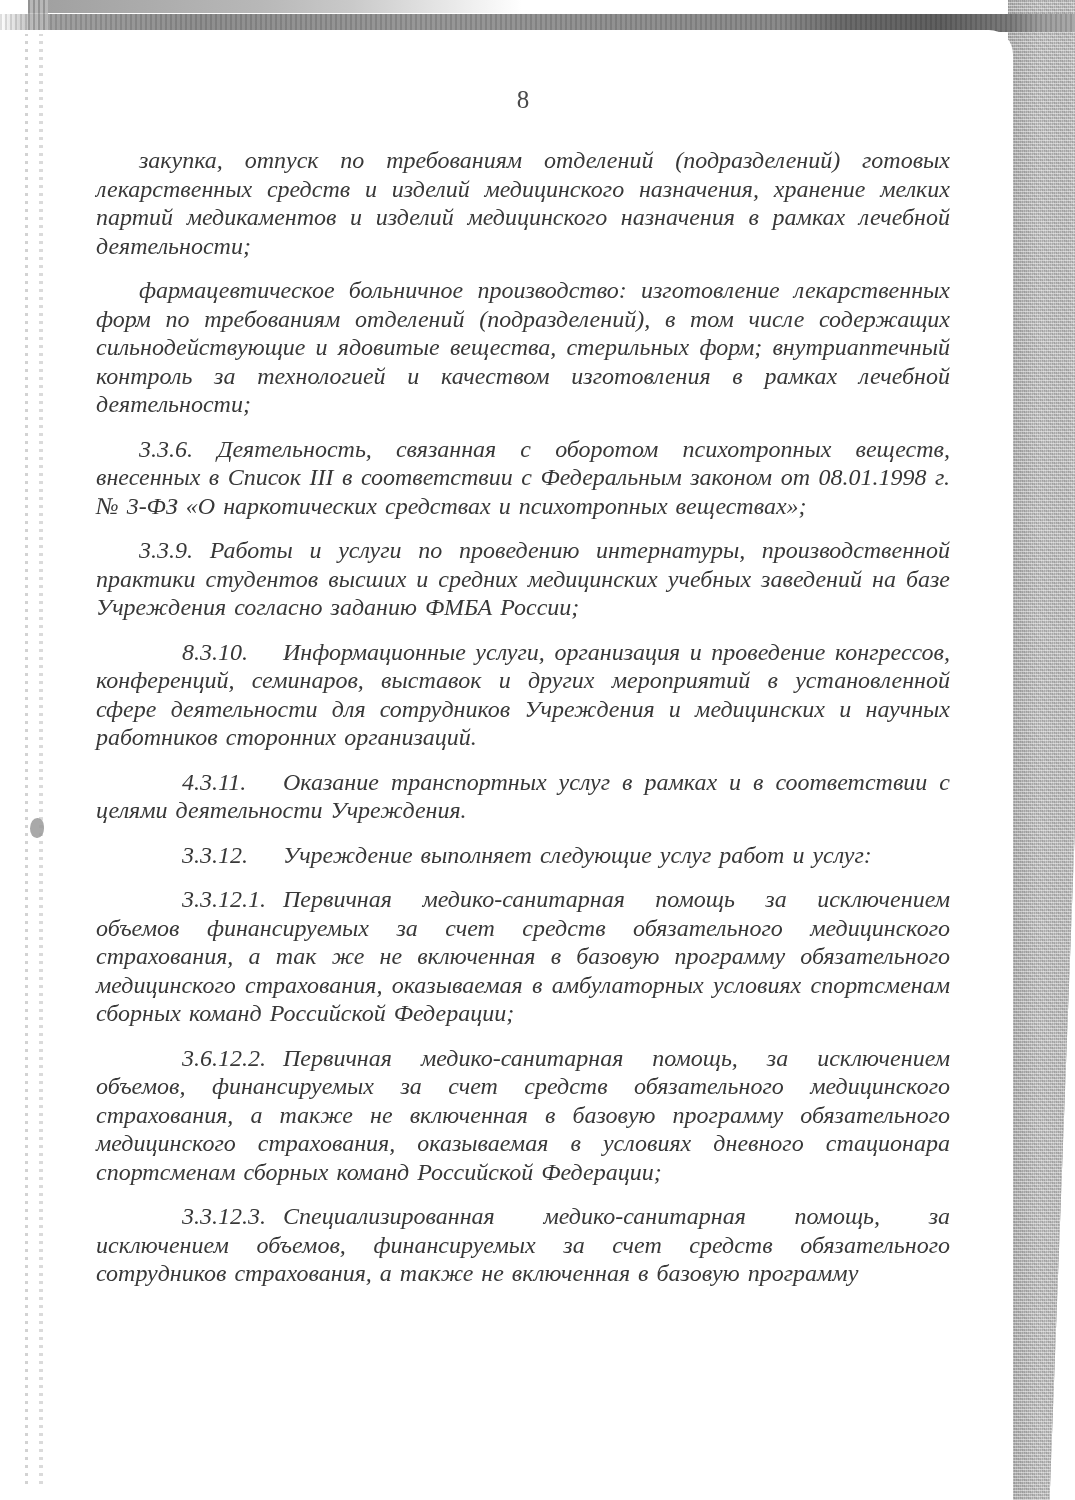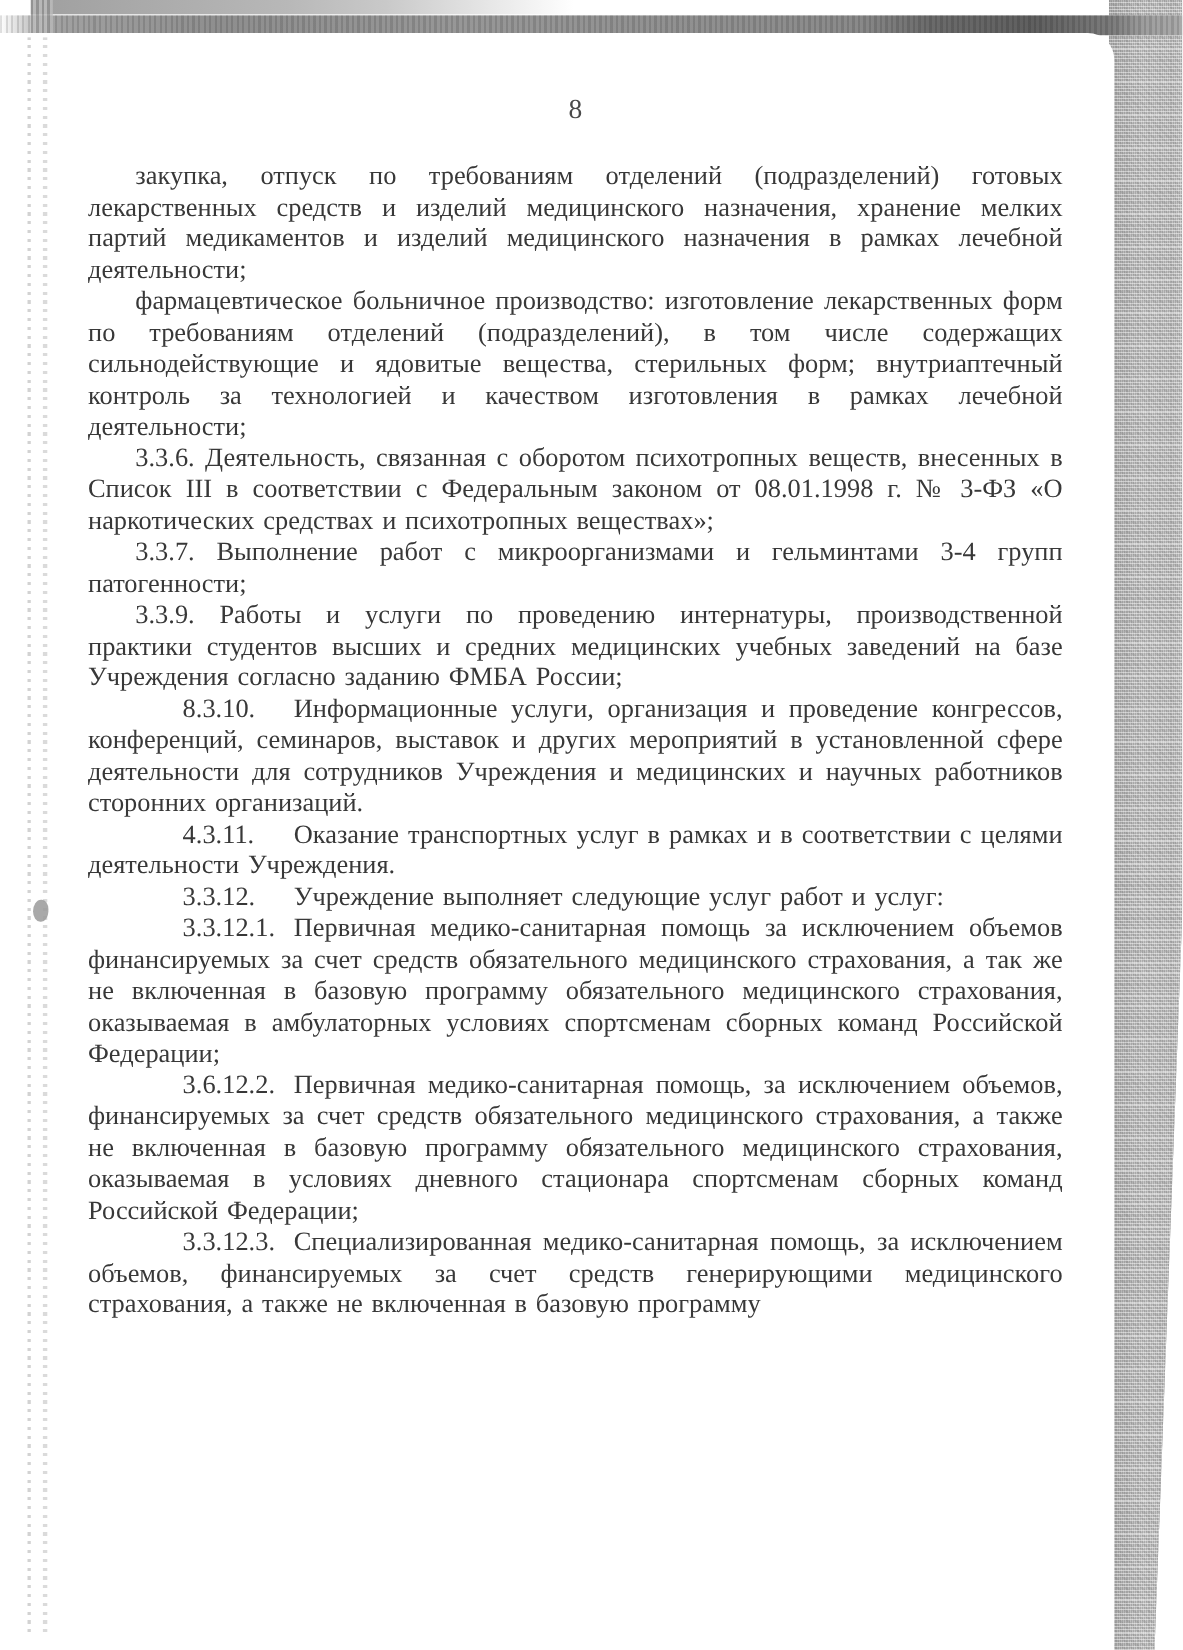--- a/index.html
+++ b/index.html
@@ -81,52 +81,52 @@
     text-align: center;
     font-size: 25px;
     line-height: 26px;
     color: #4a4a4a;
   }
   .body-text {
     margin: 33px 0 0 80px;
     width: 886px;
   }
   .body-text p {
-    margin: 0;
+    margin: 16px;
     font-size: 24px;
     line-height: 28.5px;
     text-indent: 43px;
     text-align: justify;
     word-spacing: 2px;
     color: #383838;
+    font-style: italic;
   }
   .num-tab { display: inline-block; min-width: 144px; }
 </style>
 </head>
 <body>
 
 <div class="scan">
   <div class="band-right"></div>
   <div class="band-top-smudge"></div>
   <div class="band-top"></div>
   <div class="corner-smudge"></div>
 
   <div class="paper">
     <div class="page-number">8</div>
     <div class="body-text">
         <p><span>закупка, отпуск по требованиям отделений (подразделений) готовых лекарственных средств и изделий медицинского назначения, хранение мелких партий медикаментов и изделий медицинского назначения в рамках лечебной деятельности;</span></p>
         <p><span>фармацевтическое больничное производство: изготовление лекарственных форм по требованиям отделений (подразделений), в том числе содержащих сильнодействующие и ядовитые вещества, стерильных форм; внутриаптечный контроль за технологией и качеством изготовления в рамках лечебной деятельности;</span></p>
         <p><span>3.3.6.</span> <span>Деятельность, связанная с оборотом психотропных веществ, внесенных в Список III в соответствии с Федеральным законом от 08.01.1998 г. № 3-ФЗ «О наркотических средствах и психотропных веществах»;</span></p>
-        <p><span>3.3.7.</span> <span>Выполнение работ с микроорганизмами и гельминтами 3-4 групп патогенности;</span></p>
         <p><span>3.3.9.</span> <span>Работы и услуги по проведению интернатуры, производственной практики студентов высших и средних медицинских учебных заведений на базе Учреждения согласно заданию ФМБА России;</span></p>
         <p><span class="num-tab">8.3.10.</span><span>Информационные услуги, организация и проведение конгрессов, конференций, семинаров, выставок и других мероприятий в установленной сфере деятельности для сотрудников Учреждения и медицинских и научных работников сторонних организаций.</span></p>
         <p><span class="num-tab">4.3.11.</span><span>Оказание транспортных услуг в рамках и в соответствии с целями деятельности Учреждения.</span></p>
         <p><span class="num-tab">3.3.12.</span><span>Учреждение выполняет следующие услуг работ и услуг:</span></p>
         <p><span class="num-tab">3.3.12.1.</span><span>Первичная медико-санитарная помощь за исключением объемов финансируемых за счет средств обязательного медицинского страхования, а так же не включенная в базовую программу обязательного медицинского страхования, оказываемая в амбулаторных условиях спортсменам сборных команд Российской Федерации;</span></p>
         <p><span class="num-tab">3.6.12.2.</span><span>Первичная медико-санитарная помощь, за исключением объемов, финансируемых за счет средств обязательного медицинского страхования, а также не включенная в базовую программу обязательного медицинского страхования, оказываемая в условиях дневного стационара спортсменам сборных команд Российской Федерации;</span></p>
-        <p><span class="num-tab">3.3.12.3.</span><span>Специализированная медико-санитарная помощь, за исключением объемов, финансируемых за счет средств генерирующими медицинского страхования, а также не включенная в базовую программу</span></p>
+        <p><span class="num-tab">3.3.12.3.</span><span>Специализированная медико-санитарная помощь, за исключением объемов, финансируемых за счет средств обязательного сотрудников страхования, а также не включенная в базовую программу</span></p>
       </div>
   </div>
 
   <div class="stripe stripe-1"></div>
   <div class="stripe stripe-2"></div>
   <div class="blob"></div>
 </div>
 
 </body></html>

